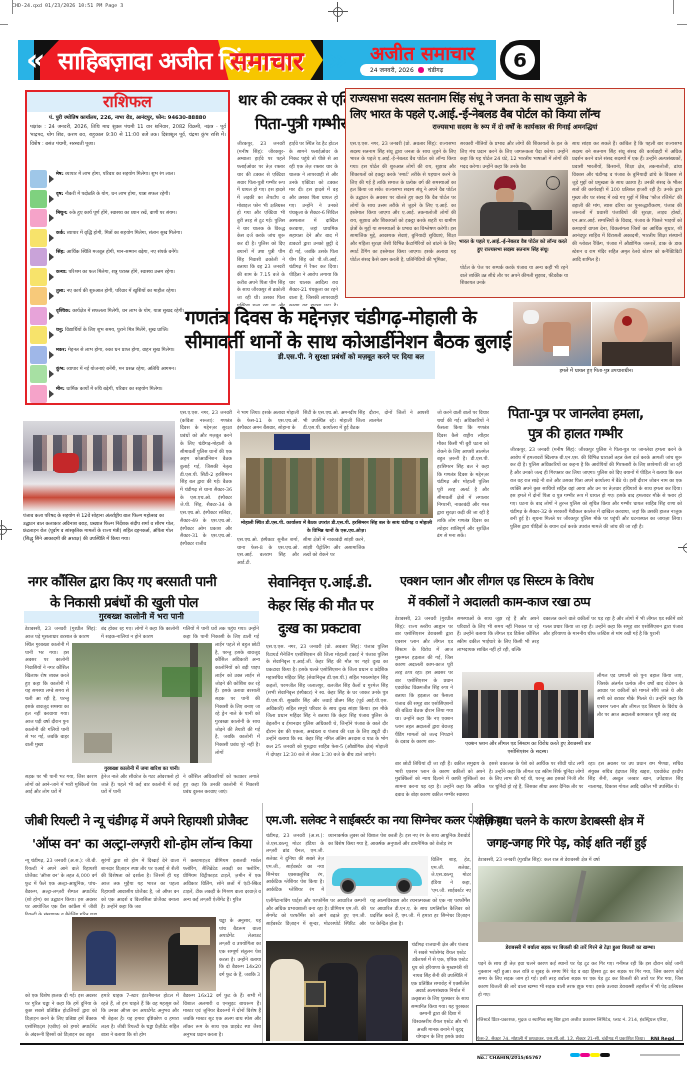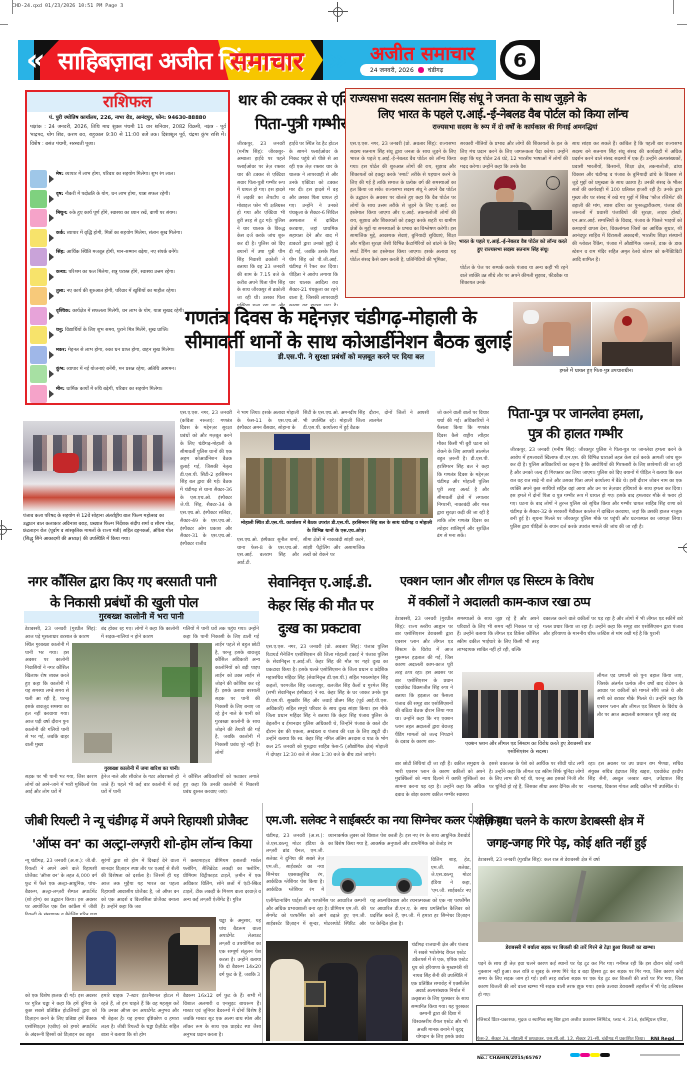--- a/index.html
+++ b/index.html
@@ -152,38 +152,38 @@
     </div>
   </div>
 
 <div class="abs head-big" style="left:238px;top:89px;font-size:15px;">थार की टक्कर से एक्टिवा सवार</div>
 <div class="abs head-big" style="left:255px;top:112px;font-size:16px;">पिता-पुत्री गम्भीर घायल</div>
 <div class="abs col-text" style="left:237px;top:140px;width:48px;height:166px;">जीरकपुर, 23 जनवरी (मनीष सिंह): जीरकपुर-अम्बाला हाईवे पर पहले फ्लाईओवर पर तेज़ रफ्तार थार की टक्कर से एक्टिवा सवार पिता-पुत्री गम्भीर रूप में घायल हो गए। इस हादसे में लड़की का लैपटॉप व मोबाइल फोन भी क्षतिग्रस्त हो गया और एक्टिवा भी बुरी तरह से टूट गई। पुलिस ने थार चालक के विरुद्ध केस दर्ज करके जांच शुरू कर दी है। पुलिस को दिए बयानों में उषा पुत्री पीम सिंह निवासी ढकोली ने बताया कि वह 23 जनवरी की शाम के 7.15 बजे के करीब अपने पिता पीम सिंह के साथ जीरकपुर से ढकोली जा रही थी। उसका पिता एक्टिवा चला रहा था और वह पीछे बैठी थी। उसके हाथ में लैपटॉप व मोबाइल पकड़ा हुआ था, जैसे ही वह जीरकपुर-अम्बाला</div>
 <div class="abs col-text" style="left:289px;top:140px;width:49px;height:166px;">हाईवे पर स्थित रेड हैट होटल के सामने फ्लाईओवर के निकट पहुंचे तो पीछे से आ रही एक तेज़ रफ्तार थार के चालक ने लापरवाही से और उनके एक्टिवा को टक्कर मार दी। इस हादसे में वह और उसका पिता घायल हो गए। उन्होंने ने उनको पंचकूला के सैक्टर-6 सिविल अस्पताल में दाखिल करवाया, जहां प्राथमिक सहायता देने और बाद में डाक्टरों द्वारा उनको छुट्टी दे दी गई, जबकि उसके पिता पीम सिंह को पी.जी.आई. चंडीगढ़ में रैफर कर दिया। पीड़िता ने आरोप लगाया कि थार चालक आदित्य राव सैक्टर-21 पंचकूला का रहने वाला है, जिसकी लापरवाही कारण यह हादसा घटा है। पुलिस ने पीड़िता की शिकायत पर आरोपी पर केस दर्ज करके जांच शुरू कर दी है।</div>
 
 <div class="abs box-peach" style="left:345px;top:88px;width:340px;height:210px;"></div>
 <div class="abs head-big" style="left:350px;top:90px;font-size:11.5px;">राज्यसभा सदस्य सतनाम सिंह संधू ने जनता के साथ जुड़ने के</div>
-<div class="abs head-big" style="left:350px;top:106px;font-size:11.5px;margin-left:28px;">लिए भारत के पहले ए.आई.-ई-नेबलड वैब पोर्टल को किया लॉन्च</div>
+<div class="abs head-big" style="left:350px;top:106px;font-size:11.5px;">लिए भारत के पहले ए.आई.-ई-नेबलड वैब पोर्टल को किया लॉन्च</div>
 <div class="abs subhead" style="left:350px;top:122px;width:330px;height:10px;font-size:6.5px;line-height:10px;background:#fdf1e6;">राज्यसभा सदस्य के रूप में दो वर्षों के कार्यकाल की गिनाई अमनद्धियां</div>
 <div class="abs col-text" style="left:350px;top:140px;width:106px;height:156px;">एस.ए.एस. नगर, 23 जनवरी (प्रो. अवतार सिंह): राज्यसभा सदस्य सतनाम सिंह संधू द्वारा जनता के साथ जुड़ने के लिए भारत के पहले ए.आई.-ई-नेबलड वैब पोर्टल को लॉन्च किया गया। इस पोर्टल की शुरुआत लोगों की राय, सुझाव और शिकायतों को इकट्ठा करके 'स्मार्ट' तरीके से पहचान करने के लिए की गई है ताकि समाज के प्रत्येक वर्ग की समस्याओं का हल किया जा सके। राज्यसभा सदस्य संधू ने अपने वैब पोर्टल के उद्घाटन के अवसर पर बोलते हुए कहा कि वैब पोर्टल पर लोगों के साथ उत्तम तरीके से जुड़ने के लिए ए.आई. का इस्तेमाल किया जाएगा और ए.आई. तकनालोजी लोगों की राय, सुझाव और शिकायतों को इकट्ठा करके शहरी या ग्रामीण क्षेत्रों के मुद्दों या समस्याओं के प्रभाव का विश्लेषण करेगी। इस सामाजिक मुद्दे, आवश्यक सेवाएं, बुनियादी सुविधाएं, शिक्षा और महिला सुरक्षा जैसी विभिन्न कैटागिरियों को बांटने के लिए स्मार्ट टैगिंग का इस्तेमाल किया जाएगा। इसके अलावा यह पोर्टल संसद कैसे काम करती है, प्रतिनिधियों की भूमिका,</div>
 <div class="abs col-text" style="left:460px;top:140px;width:108px;height:30px;">सरकारी नीतियों के प्रभाव और लोगों की शिकायतों के हल के लिए मंच प्रदान करने के लिए जागरूकता पैदा करेगा। उन्होंने कहा कि यह पोर्टल 24 घंटे, 12 भारतीय भाषाओं में लोगों की मदद करेगा। उन्होंने कहा कि उनके वैब</div>
 <div class="abs photo" style="left:458px;top:170px;width:110px;height:66px;background:linear-gradient(135deg,#d9d4cc 0%,#bdb3a6 55%,#5a4c45 100%);">
   <div class="abs" style="left:36px;top:6px;width:22px;height:14px;background:#8b1a2a;border-radius:10px 10px 3px 3px;"></div>
   <div class="abs" style="left:38px;top:18px;width:18px;height:16px;background:#c59a7b;border-radius:6px;"></div>
   <div class="abs" style="left:22px;top:32px;width:52px;height:34px;background:#3d3a3a;border-radius:10px 10px 0 0;"></div>
   <div class="abs" style="left:60px;top:40px;width:34px;height:20px;background:#222;"></div>
   <div class="abs" style="left:88px;top:6px;width:14px;height:14px;border:1.5px solid #333;border-radius:50%;"></div>
 </div>
 <div class="abs caption" style="left:458px;top:237px;width:110px;font-weight:bold;">भारत के पहले ए.आई.-ई-नेबलड वैब पोर्टल को लॉन्च करते हुए राज्यसभा सदस्य सतनाम सिंह संधू।</div>
 <div class="abs col-text" style="left:460px;top:264px;width:108px;height:32px;">पोर्टल के पेज पर सम्पर्क करके पंजाब या अन्य कहीं भी रहने वाले व्यक्ति उन्न सीधे तौर पर अपने कीमती सुझाव, फीडबैक या शिकायत उनके</div>
 <div class="abs col-text" style="left:572px;top:140px;width:110px;height:156px;">साथ सांझा कर सकते हैं। कांबिल है कि पहली बार राज्यसभा सदस्य बने सतनाम सिंह संधू संसद की कार्यवाही में अधिक प्रदर्शन करने वाले संसद सदस्यों में एक हैं। उन्होंने अल्पसंख्यकों, प्रवासी भारतीयों, किसानों, शिक्षा क्षेत्र, तकनालोजी, ढांचा विकास और चंडीगढ़ व पंजाब के बुनियादी ढांचे के विकास से जुड़े मुद्दों को प्रमुखता के साथ उठाया है। उनकी संसद के भीतर सत्रों की कार्यवाही में 100 प्रतिशत हाजरी रही है। उनके द्वारा मुख्य तौर पर संसद में रखे गए मुद्दों में सिख 'फौज रजिमेंट' की बहाली की मांग, ब्यास दरिया का पुनरुद्धारीकरण, पंजाब की जरूरतों में प्रवासी पंजाबियों की सुरक्षा, लाइव होस्टों, एन.आर.आई. सम्पत्तियों के विवाद, पंजाब के पिछले भाइयों को कमाइयों वापस देना, विकलांगता जिसों का आर्थिक सुधार, श्री आनंदपुर साहिब में विरासती अकादमी, भारतीय शिक्षा संस्थानों की ग्लोबल रैंकिंग, पंजाब में औद्योगिक जरूरतें, डाक के डाक स्टेशन व राम मंदिर सहित अमृत रेलवे स्टेशन को कनैक्टिविटी आदि शामिल है।</div>
 
 <div class="abs head-big" style="left:185px;top:304px;font-size:19px;">गणतंत्र दिवस के मद्देनज़र चंडीगढ़-मोहाली के</div>
 <div class="abs head-big" style="left:185px;top:328px;font-size:19px;">सीमावर्ती थानों के साथ कोआर्डीनेशन बैठक बुलाई</div>
-<div class="abs subhead" style="left:235px;top:351px;width:200px;height:16px;font-size:7px;line-height:12px;padding-left:32px;">डी.एस.पी. ने सुरक्षा प्रबंधों को मज़बूत करने पर दिया बल</div>
+<div class="abs subhead" style="left:235px;top:351px;width:200px;height:28px;font-size:7px;line-height:12px;padding-left:32px;">डी.एस.पी. ने सुरक्षा प्रबंधों को मज़बूत करने पर दिया बल</div>
 
 <div class="abs photo" style="left:513px;top:302px;width:78px;height:64px;background:linear-gradient(160deg,#e8dad3 0%,#c7a793 45%,#7a8ea8 100%);">
   <div class="abs" style="left:10px;top:8px;width:16px;height:14px;background:#f2f2f2;border-radius:6px;"></div>
   <div class="abs" style="left:30px;top:20px;width:28px;height:30px;background:#c28f73;border-radius:4px;"></div>
   <div class="abs" style="left:40px;top:44px;width:16px;height:10px;background:#fff;"></div>
 </div>
 <div class="abs photo" style="left:592px;top:302px;width:88px;height:64px;background:linear-gradient(160deg,#f3efec 0%,#c4a58c 55%,#4b3a34 100%);">
   <div class="abs" style="left:22px;top:6px;width:34px;height:38px;background:#d5a48b;border-radius:50%;"></div>
   <div class="abs" style="left:30px;top:14px;width:10px;height:10px;background:#9c1a1a;border-radius:50%;"></div>
   <div class="abs" style="left:10px;top:40px;width:70px;height:24px;background:#3b302a;"></div>

